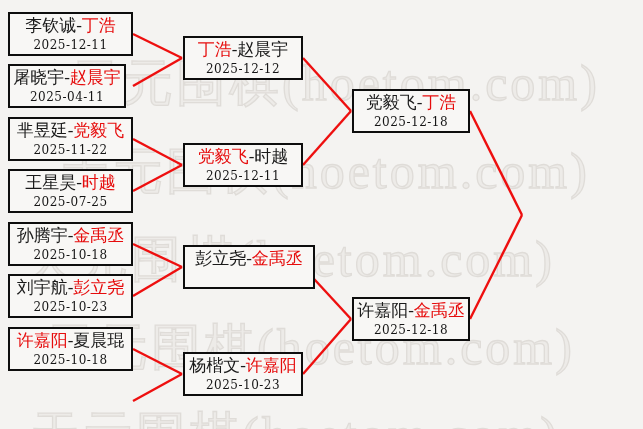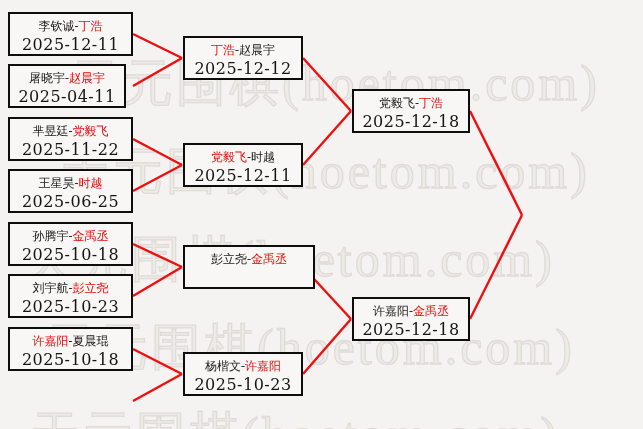--- a/index.html
+++ b/index.html
@@ -40,29 +40,29 @@
     position:absolute;
     height:44px;
     box-sizing:border-box;
     background:var(--box-bg);
     border:2px solid var(--border);
     text-align:center;
     padding-top:2px;
     z-index:2;
   }
   .players{
-    font-size:12px;
+    font-size:17px;
     line-height:20px;
     color:#1a1a1a;
     white-space:nowrap;
   }
   .players .r{color:var(--red);}
   .players .k{color:#1a1a1a;}
   .date{
-    font-size:16px;
+    font-size:12px;
     line-height:18px;
     color:#151515;
     letter-spacing:0.5px;
     font-family:"DejaVu Serif","Liberation Serif",serif;
   }
 </style>
 </head>
 <body>
 
 <div class="stage">
@@ -97,21 +97,21 @@
   <div class="match" style="left:8px;top:64px;width:118px">
     <div class="players"><span class="k">屠晓宇</span><span class="k">-</span><span class="r">赵晨宇</span></div>
     <div class="date">2025-04-11</div>
   </div>
   <div class="match" style="left:8px;top:117px;width:125px">
     <div class="players"><span class="k">芈昱廷</span><span class="k">-</span><span class="r">党毅飞</span></div>
     <div class="date">2025-11-22</div>
   </div>
   <div class="match" style="left:8px;top:169px;width:125px">
     <div class="players"><span class="k">王星昊</span><span class="k">-</span><span class="r">时越</span></div>
-    <div class="date">2025-06-25</div>
+    <div class="date">2025-07-25</div>
   </div>
   <div class="match" style="left:8px;top:222px;width:125px">
     <div class="players"><span class="k">孙腾宇</span><span class="k">-</span><span class="r">金禹丞</span></div>
     <div class="date">2025-10-18</div>
   </div>
   <div class="match" style="left:8px;top:274px;width:125px">
     <div class="players"><span class="k">刘宇航</span><span class="k">-</span><span class="r">彭立尧</span></div>
     <div class="date">2025-10-23</div>
   </div>
   <div class="match" style="left:8px;top:327px;width:125px">

